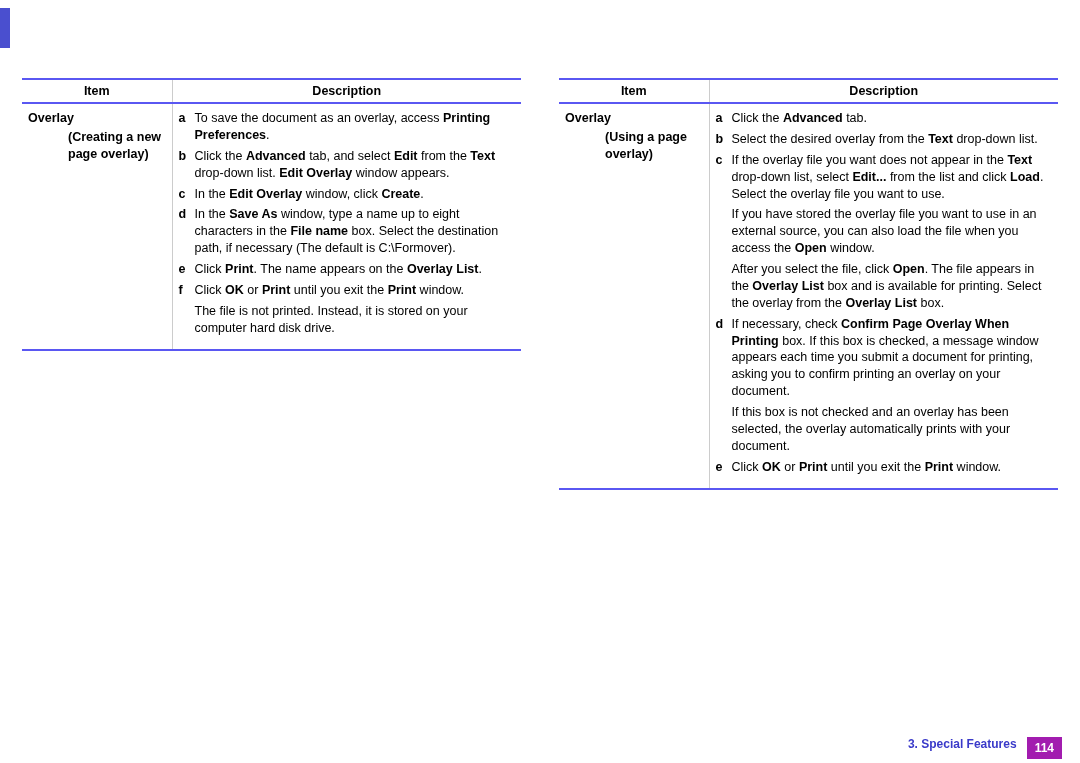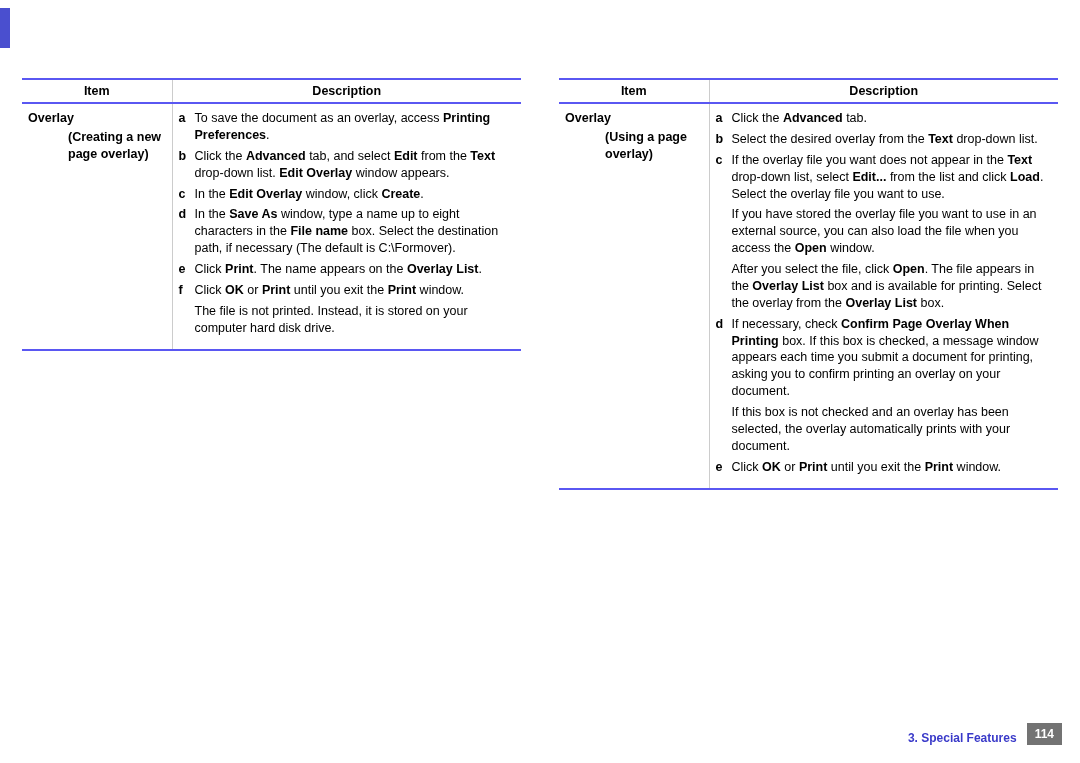--- a/index.html
+++ b/index.html
@@ -78,33 +78,33 @@
     width: 16px;
     flex: none;
     font-weight: 700;
   }
   .step-body { flex: 1; }
   .step-body p { margin: 0 0 4px 0; }
   .step-body p:last-child { margin-bottom: 0; }
   .step-body b { font-weight: 700; }
   .footer {
     position: absolute;
-    bottom: 18px;
+    bottom: 4px;
     right: 18px;
     display: flex;
-    align-items: flex-end;
+    align-items: flex-start;
     gap: 10px;
   }
   .footer .section-label {
     color: #3a3ac9;
     font-weight: 700;
     font-size: 12px;
   }
   .footer .page-num {
-    background: #737373;
+    background: #a21caf;
     color: #fff;
     font-weight: 700;
     padding: 4px 8px;
     font-size: 12px;
   }
   
   thead th.item-h { border-right: 1px solid #ccc; }
   tbody td.item-cell { border-right: 1px solid #ccc; }
 </style>
 </head>

